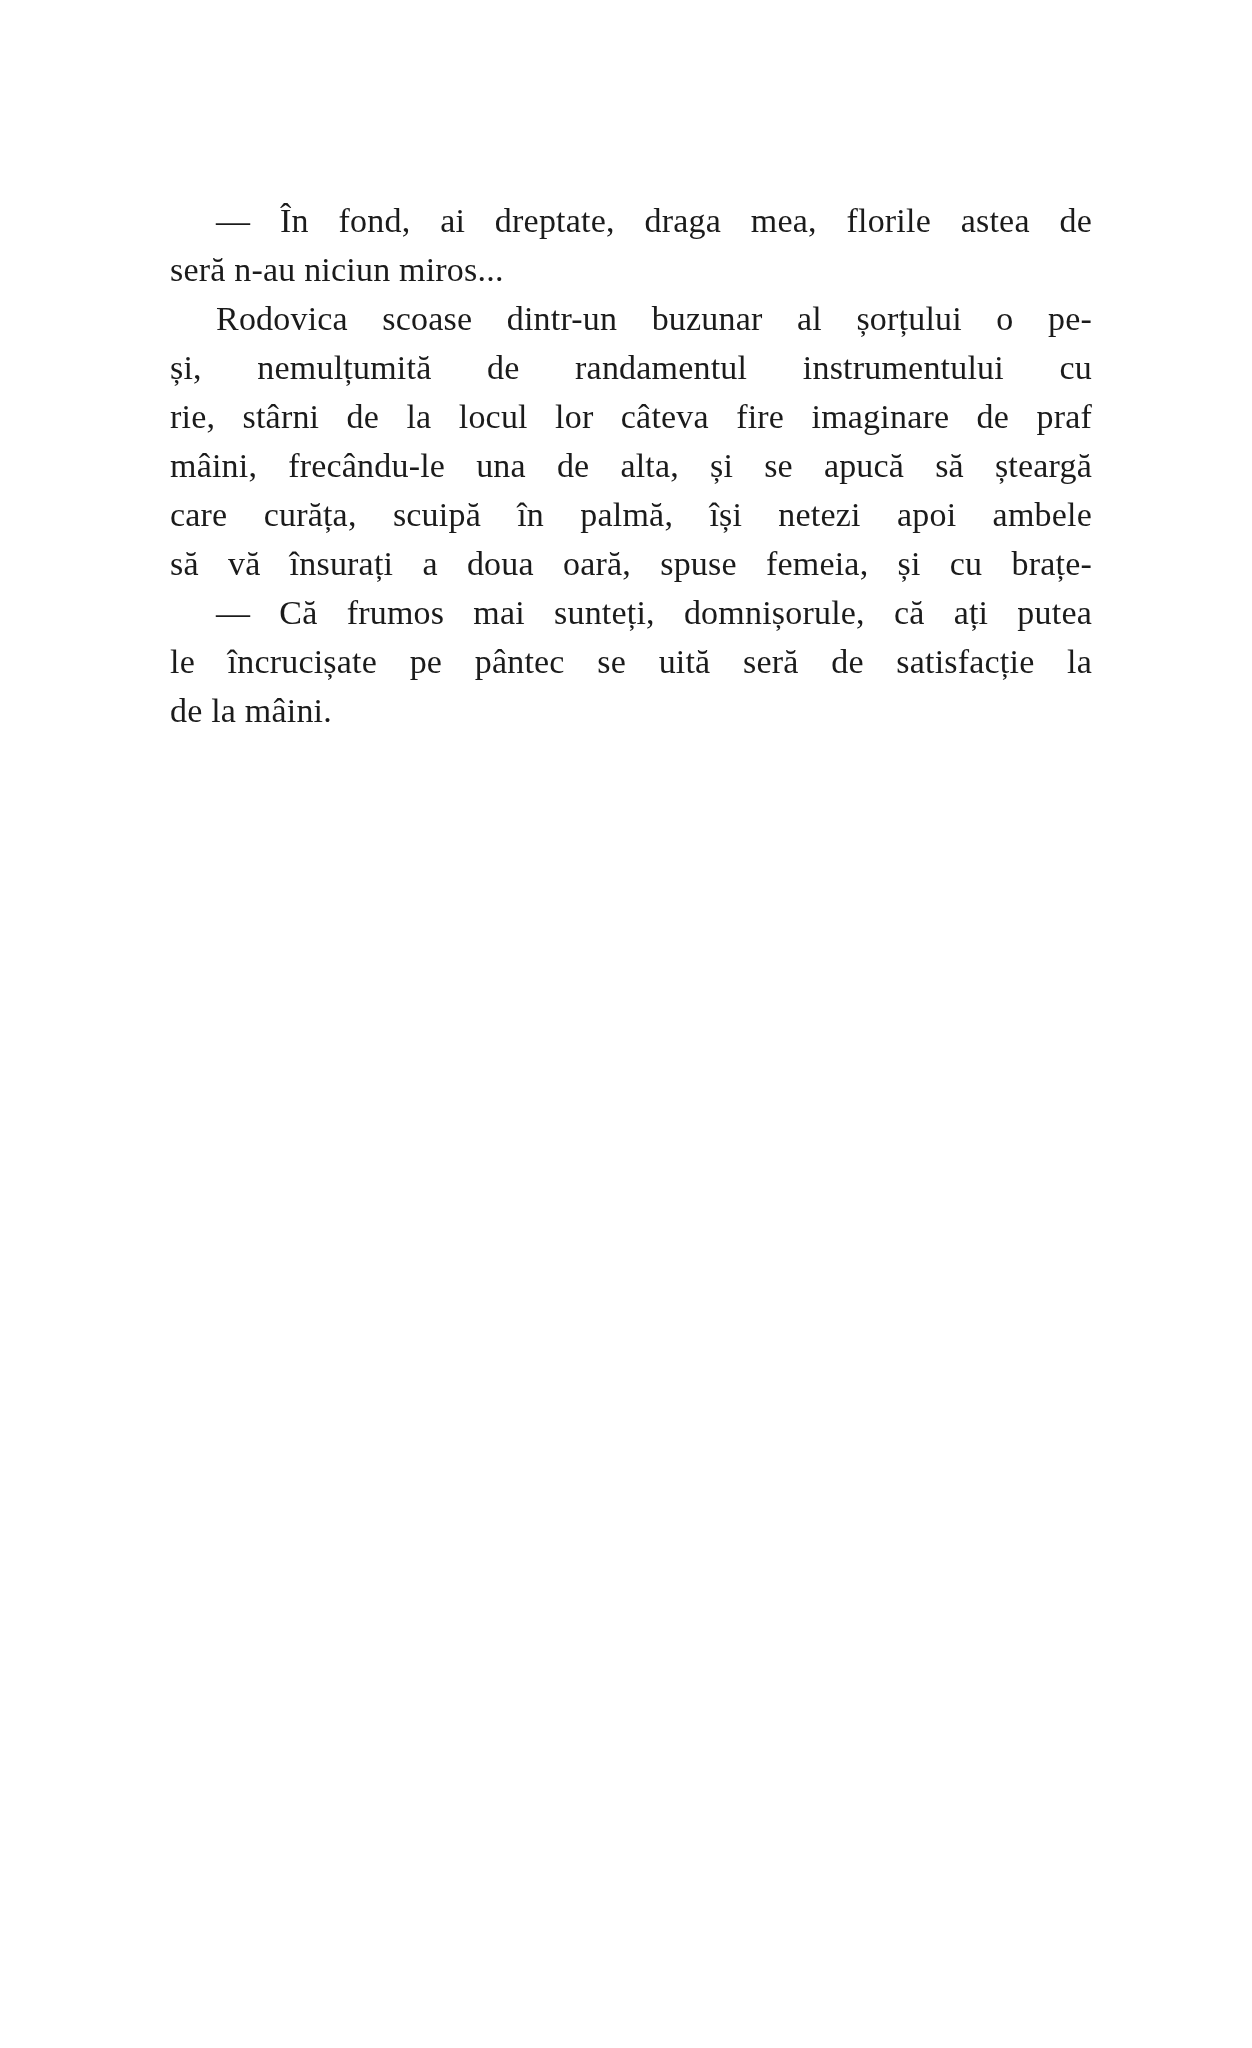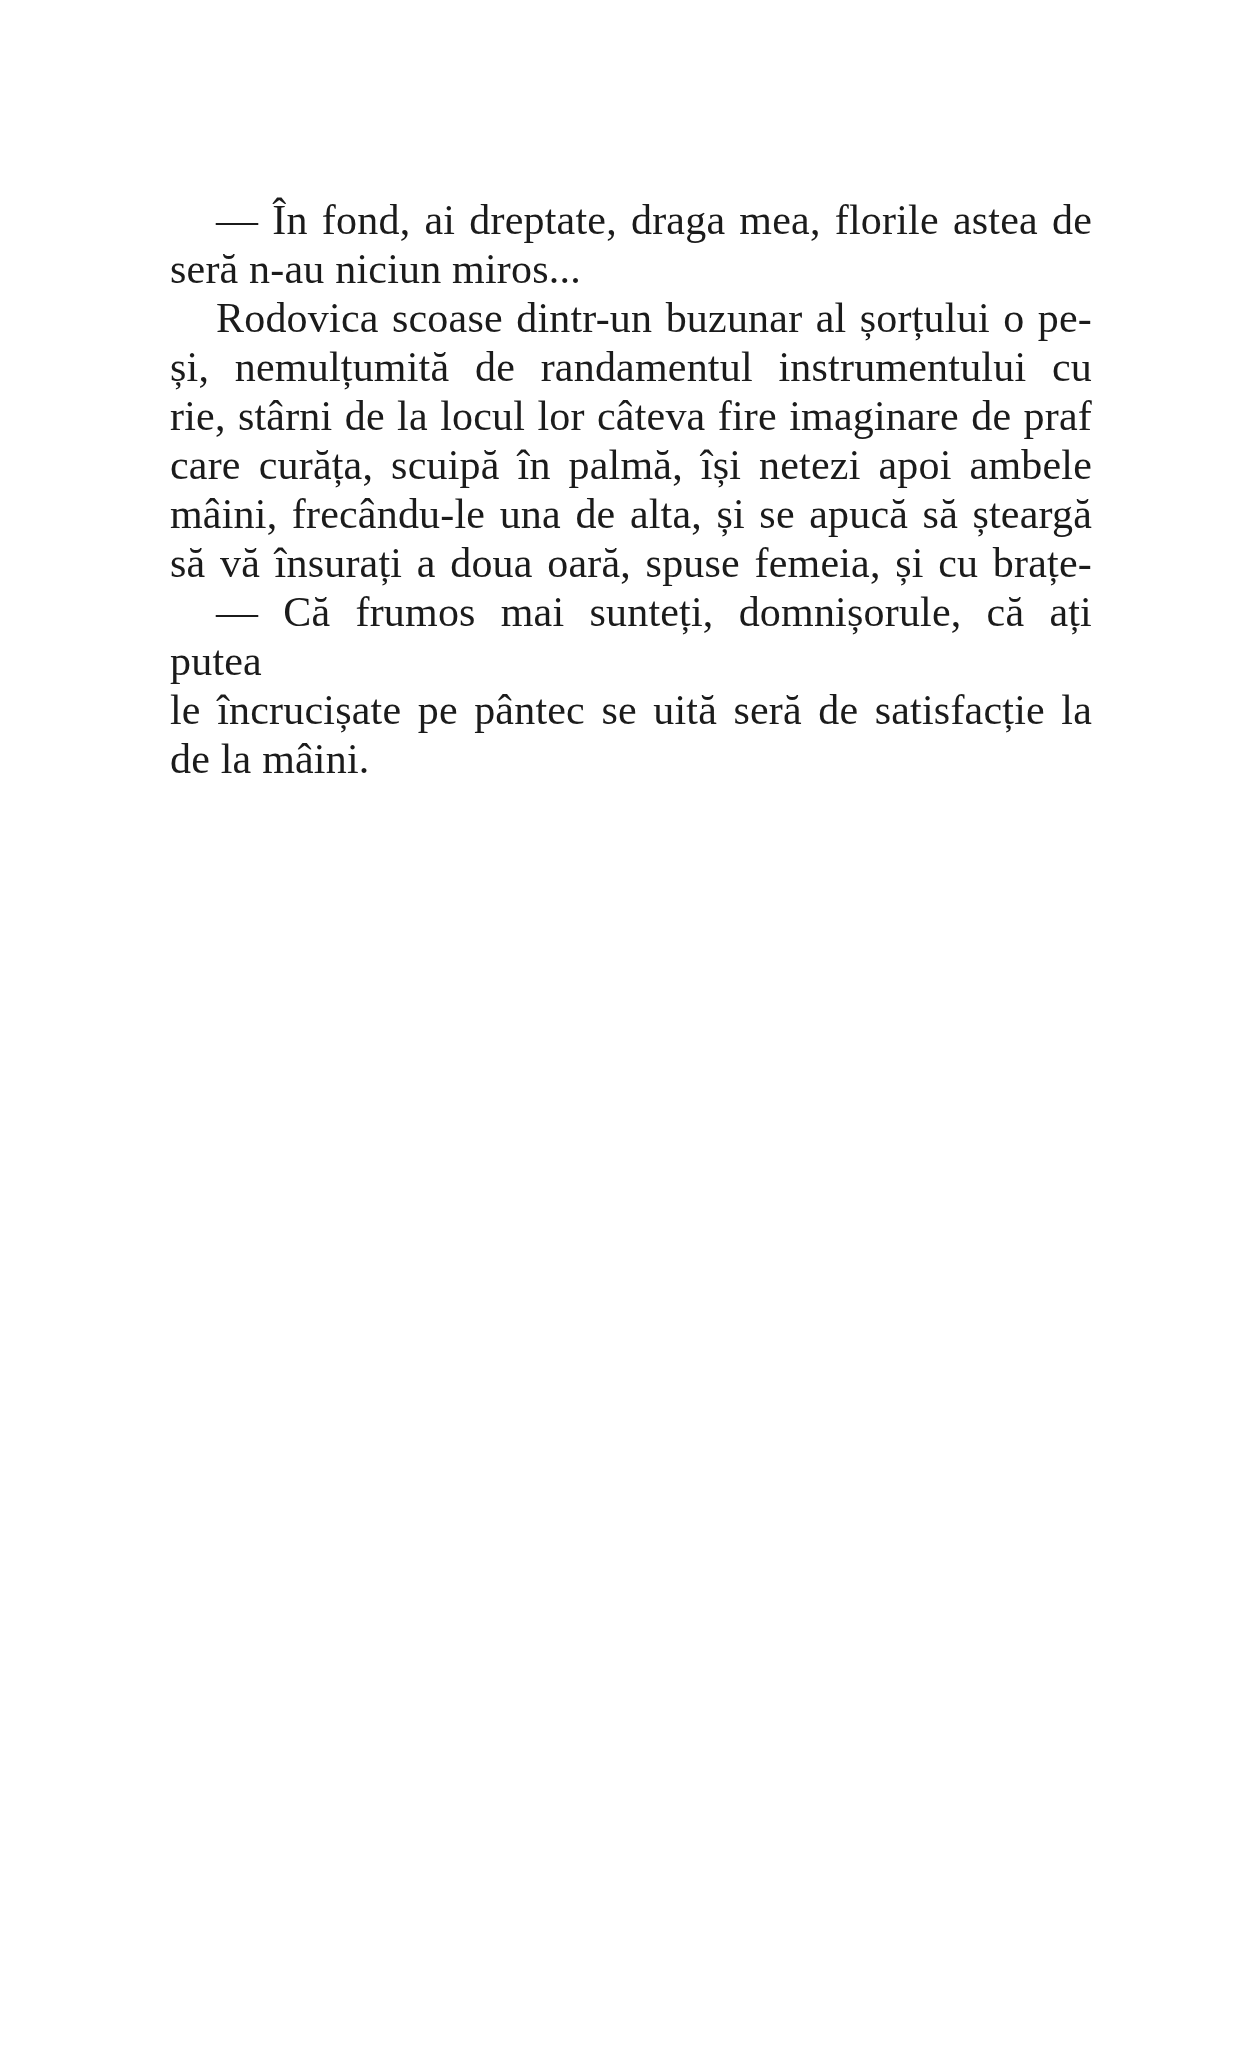--- a/index.html
+++ b/index.html
@@ -15,21 +15,21 @@
     background: #ffffff;
     overflow: hidden;
     font-family: "Liberation Serif", "DejaVu Serif", serif;
   }
   .text-block {
     position: absolute;
     left: 170px;
     top: 196px;
     width: 922px;
     color: #1b1b1b;
-    font-size: 42px;
+    font-size: 34px;
     line-height: 49px;
     letter-spacing: 0.2px;
   }
   .paragraph {
     margin: 0;
     padding: 0;
   }
   .line {
     text-align: justify;
     text-align-last: justify;
@@ -49,22 +49,22 @@
 <div class="page">
   <div class="text-block" id="text-block">
       <div class="paragraph">
         <div class="line first">— În fond, ai dreptate, draga mea, florile astea de</div>
         <div class="line last">seră n-au niciun miros...</div>
       </div>
       <div class="paragraph">
         <div class="line first">Rodovica scoase dintr-un buzunar al șorțului o pe-</div>
         <div class="line">și, nemulțumită de randamentul instrumentului cu</div>
         <div class="line">rie, stârni de la locul lor câteva fire imaginare de praf</div>
+        <div class="line">mâini, frecându-le una de alta, și se apucă să șteargă</div>
         <div class="line">care curăța, scuipă în palmă, își netezi apoi ambele</div>
-        <div class="line">mâini, frecându-le una de alta, și se apucă să șteargă</div>
       </div>
       <div class="paragraph">
         <div class="line">să vă însurați a doua oară, spuse femeia, și cu brațe-</div>
         <div class="line first">— Că frumos mai sunteți, domnișorule, că ați putea</div>
         <div class="line">le încrucișate pe pântec se uită seră de satisfacție la</div>
         <div class="line last">de la mâini.</div>
       </div>
     </div>
 </div>
 

